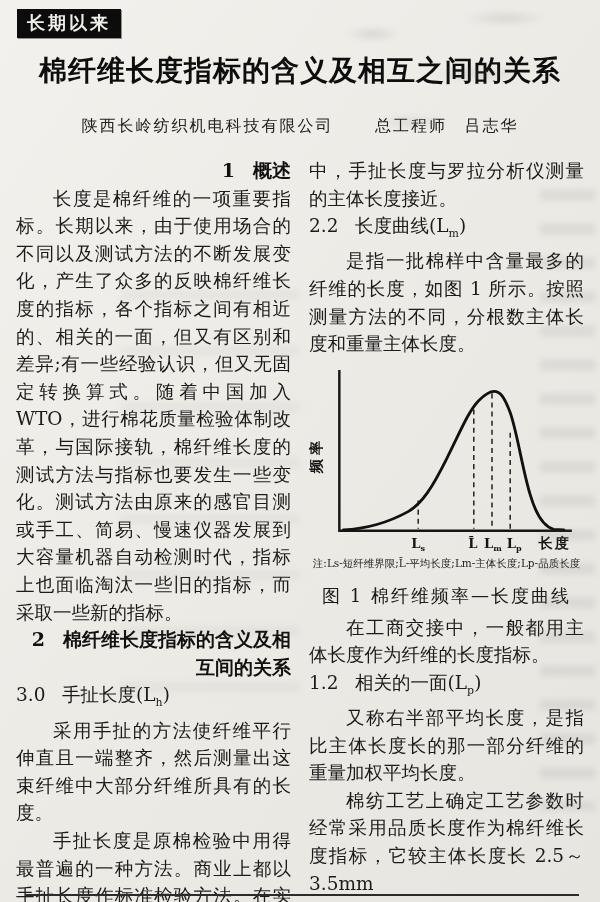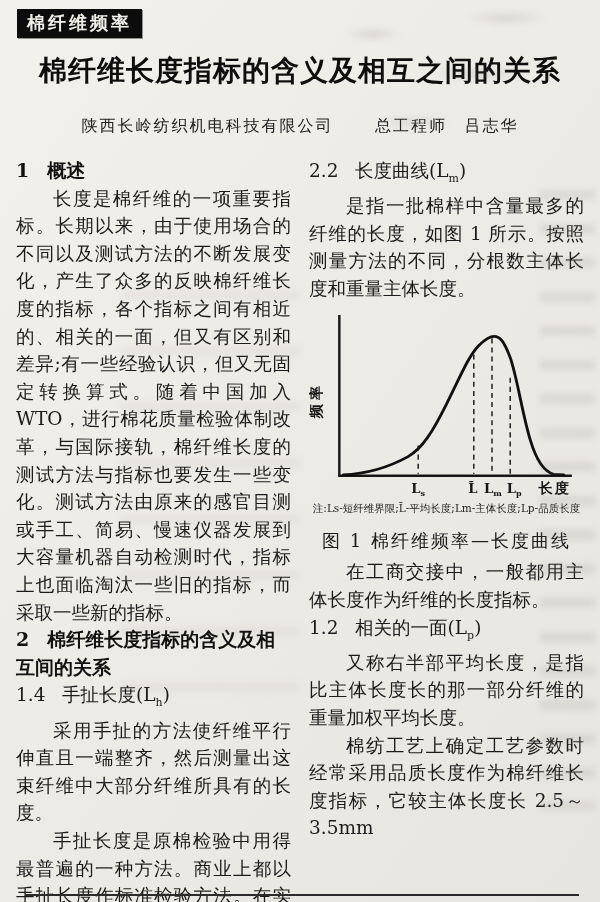--- a/index.html
+++ b/index.html
@@ -35,21 +35,21 @@
   .byline{margin-top:28px;text-align:center;font-size:16px;color:#222;letter-spacing:2px;}
   .byline .role{margin-left:2.6em;}
   .byline .author{margin-left:1.1em;}
 
   .columns{display:flex;gap:18px;padding:0 16px;margin-top:20px;}
   .col{flex:1;min-width:0;font-size:18.5px;line-height:27.6px;text-align:justify;}
   .col p{margin:0;}
   .indent{text-indent:2em;}
   h2.sec{
     margin:0;font-family:"DejaVu Sans","Liberation Sans",sans-serif;
-    font-weight:700;font-size:19px;line-height:27.6px;text-align:left;color:#111;
+    font-weight:700;font-size:19px;line-height:27.6px;text-align:right;color:#111;
   }
   h2.sec .num{margin-right:.95em;font-family:"DejaVu Serif","Liberation Serif",serif;font-weight:700;}
   h3.subsec{margin:0;font-weight:400;font-size:18.5px;line-height:27.6px;text-align:left;}
   h3.subsec .num{margin-right:.9em;}
   sub{font-size:11px;}
 
   figure{margin:4px 0 0;}
   figure svg{display:block;width:100%;height:auto;}
   .fig-note{
     margin-top:1px;text-align:center;font-size:10.5px;line-height:13px;
@@ -60,40 +60,41 @@
   .footer-rule{position:absolute;left:25px;right:21px;bottom:6px;border-top:2.5px solid #2b2b2b;}
 </style>
 </head>
 <body>
 
 <div class="page">
   <div class="smudge smudge-a"></div>
   <div class="smudge smudge-b"></div>
   <div class="smudge smudge-c"></div>
 
-  <div class="badge">棉纤维频率</div>
+  <div class="badge">长期以来</div>
 
   <h1 class="title">棉纤维长度指标的含义及相互之间的关系</h1>
 
   <div class="byline">
     <span>陕西长岭纺织机电科技有限公司</span><span class="role">总工程师</span><span class="author">吕志华</span>
   </div>
 
   <div class="columns">
 
     <div class="col">
       <h2 class="sec"><span class="num">1</span><span>概述</span></h2>
       <p class="indent">长度是棉纤维的一项重要指标。长期以来，由于使用场合的不同以及测试方法的不断发展变化，产生了众多的反映棉纤维长度的指标，各个指标之间有相近的、相关的一面，但又有区别和差异;有一些经验认识，但又无固定转换算式。随着中国加入 WTO，进行棉花质量检验体制改革，与国际接轨，棉纤维长度的测试方法与指标也要发生一些变化。测试方法由原来的感官目测或手工、简易、慢速仪器发展到大容量机器自动检测时代，指标上也面临淘汰一些旧的指标，而采取一些新的指标。</p>
       <h2 class="sec"><span class="num">2</span><span>棉纤维长度指标的含义及相互间的关系</span></h2>
-      <h3 class="subsec"><span class="num">1.4</span><span><span>手扯长度(L</span><sub>h</sub><span>)</span></span></h3>
+      <h3 class="subsec"><span class="num">3.0</span><span><span>手扯长度(L</span><sub>h</sub><span>)</span></span></h3>
       <p class="indent">采用手扯的方法使纤维平行伸直且一端整齐，然后测量出这束纤维中大部分纤维所具有的长度。</p>
       <p class="indent">手扯长度是原棉检验中用得最普遍的一种方法。商业上都以手扯长度作标准检验方法。在实际应用</p>
     </div>
 
     <div class="col">
+      <p>中，手扯长度与罗拉分析仪测量的主体长度接近。</p>
       <h3 class="subsec"><span class="num">2.2</span><span><span>长度曲线(L</span><sub>m</sub><span>)</span></span></h3>
       <p class="indent">是指一批棉样中含量最多的纤维的长度，如图 1 所示。按照测量方法的不同，分根数主体长度和重量主体长度。</p>
 
       <figure>
         <svg viewBox="0 0 272 192" xmlns="http://www.w3.org/2000/svg">
 
           <path d="M30 8 V167 H260" fill="none" stroke="#161616" stroke-width="2.4"></path>
 
           <text x="12" y="92" transform="rotate(-90 12 92)" text-anchor="middle" font-size="14" font-weight="bold" letter-spacing="4" fill="#161616">频率</text>
 

